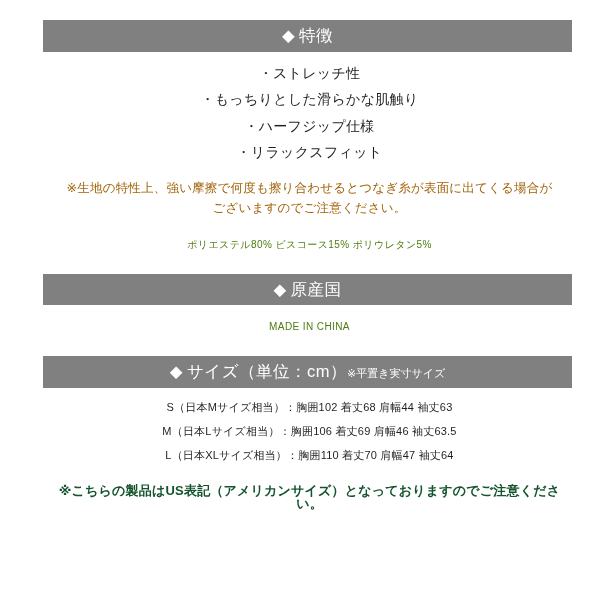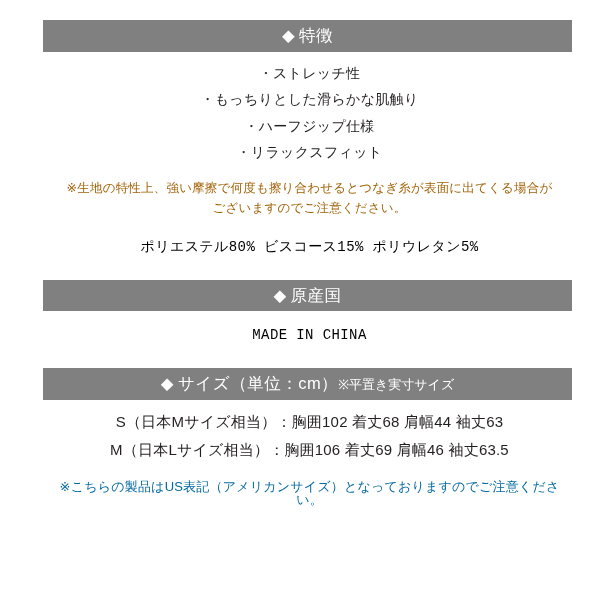--- a/index.html
+++ b/index.html
@@ -31,23 +31,22 @@
     padding: 7px 9px 8px 9px;
     margin: 0 0 14px 0;
     letter-spacing: 0.5px;
     font-weight: 400;
     display: block;
   }
   .section-header .diamond {
     margin-right: 4px;
   }
   .section-header .note-small {
-    font-size: 13px;
+    font-size: 11px;
     letter-spacing: 0;
-    font-family: Liberation Serif, serif;
   }
   .bullet-list {
     list-style: none;
     margin: 0;
     padding: 0 0 0 4px;
   }
   .bullet-list li {
     font-size: 14px;
     line-height: 1.0;
     padding: 0 0 12.5px 0;
@@ -55,49 +54,49 @@
     letter-spacing: 0.3px;
   }
   .note {
     font-size: 12.5px;
     line-height: 1.65;
     color: #a16207;
     padding: 6px 0 0 4px;
     letter-spacing: 0.2px;
   }
   .body-text {
-    font-size: 14px;
+    font-size: 10px;
     line-height: 1.5;
-    color: #000000;
+    color: #4d7c0f;
     padding: 0 0 0 4px;
     letter-spacing: 0.4px;
-    font-family: Liberation Mono, monospace;
   }
   .sec-spacer-1 { height: 18px; }
   .sec-spacer-2 { height: 22px; }
   .sec-spacer-3 { height: 22px; }
   .size-lines {
     padding: 0 0 0 4px;
   }
   .size-lines div {
-    font-size: 15px;
+    font-size: 11px;
     line-height: 1;
     padding-bottom: 13px;
     letter-spacing: 0.2px;
     white-space: nowrap;
   }
   .red-block {
     padding: 10px 0 0 4px;
   }
   .red-block div {
-    color: #0369a1;
+    color: #14532d;
     font-size: 13px;
     line-height: 1;
     padding-bottom: 12px;
     letter-spacing: 0.2px;
+    font-weight: bold;
   }
 </style>
 </head>
 <body>
 
 <div class="page">
 
   <div class="section-header">
     <span class="diamond">◆</span><span>特徴</span>
   </div>
@@ -129,20 +128,21 @@
 
   <div class="sec-spacer-3"></div>
 
   <div class="section-header">
     <span class="diamond">◆</span><span>サイズ（単位：cm）</span><span class="note-small">※平置き実寸サイズ</span>
   </div>
 
   <div class="size-lines">
     <div>S（日本Mサイズ相当）：胸囲102 着丈68 肩幅44 袖丈63</div>
     <div>M（日本Lサイズ相当）：胸囲106 着丈69 肩幅46 袖丈63.5</div>
+    <div>L（日本XLサイズ相当）：胸囲110 着丈70 肩幅47 袖丈64</div>
   </div>
 
   <div class="red-block">
     <div>※こちらの製品はUS表記（アメリカンサイズ）となっておりますのでご注意ください。</div>
 
   </div>
 
 </div>
 
 </body></html>

